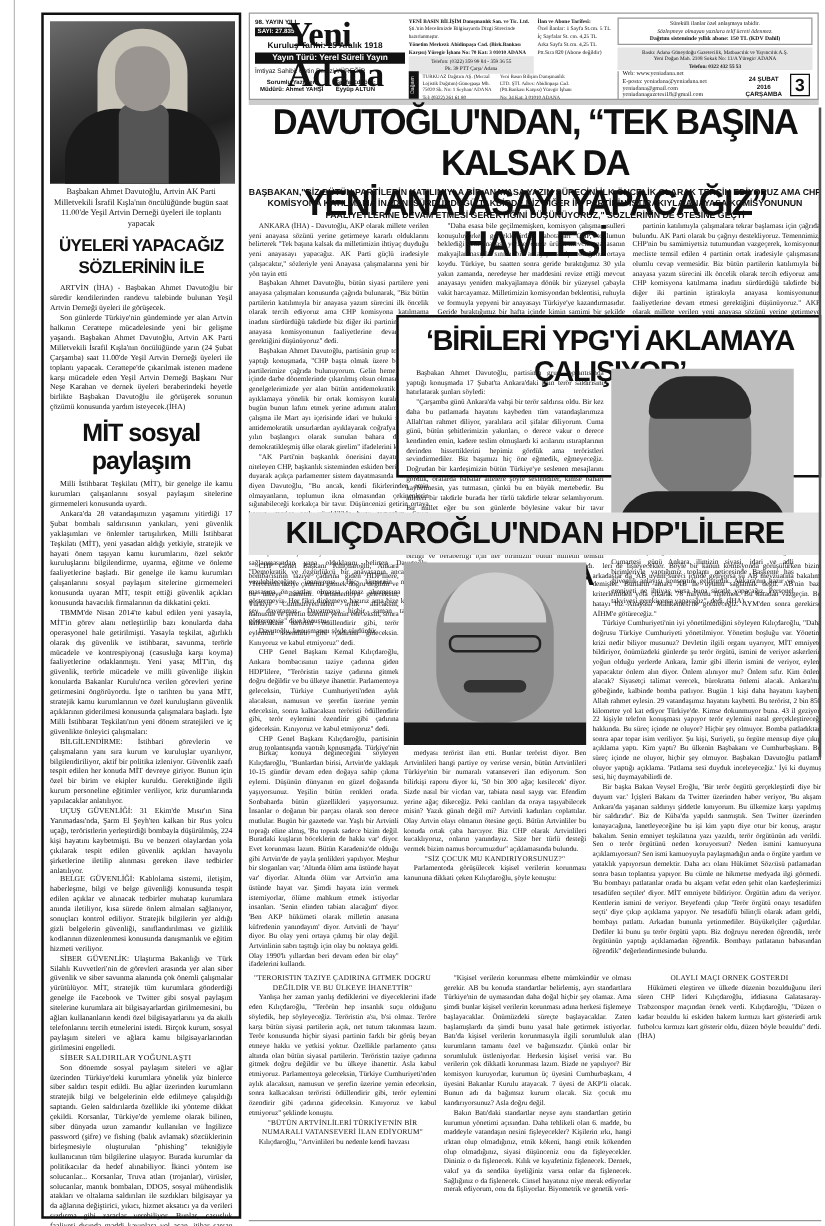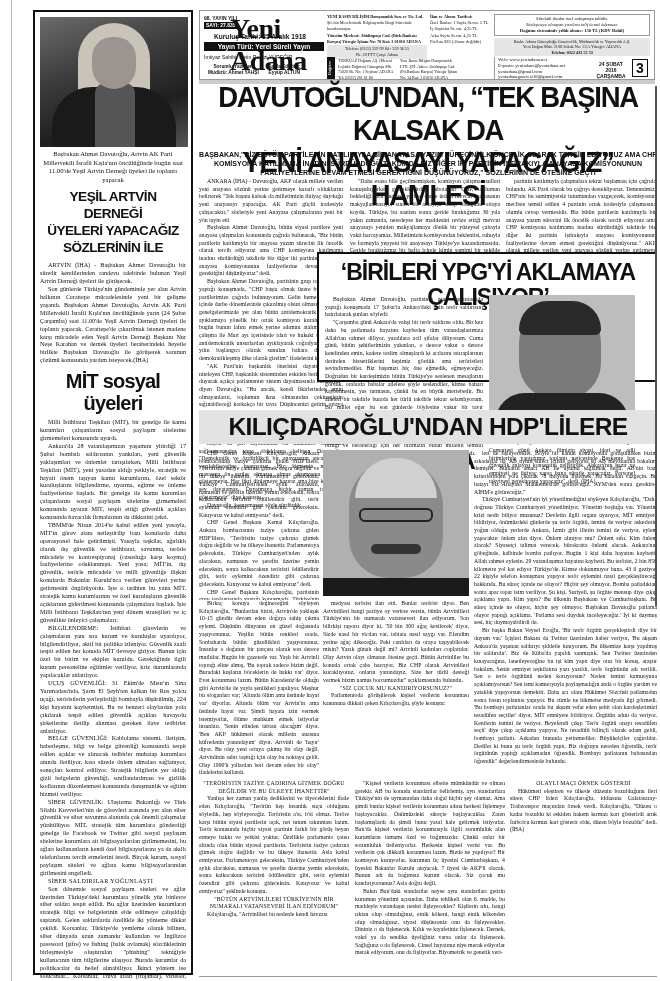--- a/index.html
+++ b/index.html
@@ -101,30 +101,29 @@
 
 <div class="leftcol">
   <div class="photo-woman">
     <div class="hair"></div>
       <div class="body"></div>
       <div class="sweater"></div>
       <div class="face"></div>
   </div>
   <div class="caption serif">Başbakan Ahmet Davutoğlu, Artvin AK Parti Milletvekili İsrafil Kışla'nın öncülüğünde bugün saat 11.00'de Yeşil Artvin Derneği üyeleri ile toplantı yapacak</div>
   <div class="hl-artvin cond">
-    <div>YEŞİL ARTVİN DERNEĞİ</div>
     <div>ÜYELERİ YAPACAĞIZ</div>
     <div>SÖZLERİNİN İLE</div>
   </div>
   <div class="body-small serif" style="margin-top:5px;">
     <p>ARTVİN (İHA) - Başbakan Ahmet Davutoğlu bir süredir kendilerinden randevu talebinde bulunan Yeşil Artvin Derneği üyeleri ile görüşecek.</p>
     <p>Son günlerde Türkiye'nin gündeminde yer alan Artvin halkının Cerattepe mücadelesinde yeni bir gelişme yaşandı. Başbakan Ahmet Davutoğlu, Artvin AK Parti Milletvekili İsrafil Kışla'nın öncülüğünde yarın (24 Şubat Çarşamba) saat 11.00'de Yeşil Artvin Derneği üyeleri ile toplantı yapacak. Cerattepe'de çıkarılmak istenen madene karşı mücadele eden Yeşil Artvin Derneği Başkanı Nur Neşe Karahan ve dernek üyeleri beraberindeki heyetle birlikte Başbakan Davutoğlu ile görüşerek sorunun çözümü konusunda yardım isteyecek.(İHA)</p>
   </div>
   <div class="hl-mit cond">
-    <div>MİT sosyal üyeleri</div>
+    <div>MİT sosyal paylaşım</div>
   </div>
   <div class="body-small serif">
     <p>Milli İstihbarat Teşkilatı (MİT), bir genelge ile kamu kurumları çalışanlarını sosyal paylaşım sitelerine girmemeleri konusunda uyardı.</p>
     <p>Ankara'da 28 vatandaşımızın yaşamını yitirdiği 17 Şubat bombalı saldırısının yankıları, yeni güvenlik yaklaşımları ve önlemler tartışılırken, Milli İstihbarat Teşkilatı (MİT), yeni yasadan aldığı yetkiyle, stratejik ve hayati önem taşıyan kamu kurumlarını, özel sektör kuruluşlarını bilgilendirme, uyarma, eğitme ve önleme faaliyetlerine başladı. Bir genelge ile kamu kurumları çalışanlarını sosyal paylaşım sitelerine girmemeleri konusunda uyaran MİT, tespit ettiği güvenlik açıkları konusunda havacılık firmalarının da dikkatini çekti.</p>
     <p>TBMM'de Nisan 2014'te kabul edilen yeni yasayla, MİT'in görev alanı netleştirilip bazı konularda daha operasyonel hale getirilmişti. Yasayla teşkilat, ağırlıklı olarak dış güvenlik ve istihbarat, savunma, terörle mücadele ve kontrespiyonaj (casusluğa karşı koyma) faaliyetlerine odaklanmıştı. Yeni yasa; MİT'in, dış güvenlik, terörle mücadele ve milli güvenliğe ilişkin konularda Bakanlar Kurulu'nca verilen görevleri yerine getirmesini öngörüyordu. İşte o tarihten bu yana MİT, stratejik kamu kurumlarının ve özel kuruluşların güvenlik açıklarının giderilmesi konusunda çalışmalara başladı. İşte Milli İstihbarat Teşkilatı'nın yeni dönem stratejileri ve iç güvenlikte önleyici çalışmaları:</p>
     <p>BİLGİLENDİRME: İstihbari görevlerin ve çalışmaların yanı sıra kurum ve kuruluşlar uyarılıyor, bilgilendiriliyor, aktif bir politika izleniyor. Güvenlik zaafı tespit edilen her konuda MİT devreye giriyor. Bunun için özel bir birim ve ekipler kuruldu. Gerektiğinde ilgili kurum personeline eğitimler veriliyor, kriz durumlarında yapılacaklar anlatılıyor.</p>
     <p>UÇUŞ GÜVENLİĞİ: 31 Ekim'de Mısır'ın Sina Yarımadası'nda, Şarm El Şeyh'ten kalkan bir Rus yolcu uçağı, teröristlerin yerleştirdiği bombayla düşürülmüş, 224 kişi hayatını kaybetmişti. Bu ve benzeri olaylardan yola çıkılarak tespit edilen güvenlik açıkları havayolu şirketlerine iletilip alınması gereken ilave tedbirler anlatılıyor.</p>
     <p>BELGE GÜVENLİĞİ: Kablolama sistemi, iletişim, haberleşme, bilgi ve belge güvenliği konusunda tespit edilen açıklar ve alınacak tedbirler muhatap kurumlara anında iletiliyor, kısa sürede önlem almaları sağlanıyor, sonuçları kontrol ediliyor. Stratejik bilgilerin yer aldığı gizli belgelerin güvenliği, sınıflandırılması ve gizlilik kodlarının düzenlenmesi konusunda danışmanlık ve eğitim hizmeti veriliyor.</p>
     <p>SİBER GÜVENLİK: Ulaştırma Bakanlığı ve Türk Silahlı Kuvvetleri'nin de görevleri arasında yer alan siber güvenlik ve siber savunma alanında çok önemli çalışmalar yürütülüyor. MİT, stratejik tüm kurumlara gönderdiği genelge ile Facebook ve Twitter gibi sosyal paylaşım sitelerine kurumlara ait bilgisayarlardan girilmemesini, bu ağları kullananların kendi özel bilgisayarlarını ya da akıllı telefonlarını tercih etmelerini istedi. Birçok kurum, sosyal paylaşım siteleri ve ağlara kamu bilgisayarlarından girilmesini engelledi.</p>
     <p class="subhead-inline">SİBER SALDIRILAR YOĞUNLAŞTI</p>

